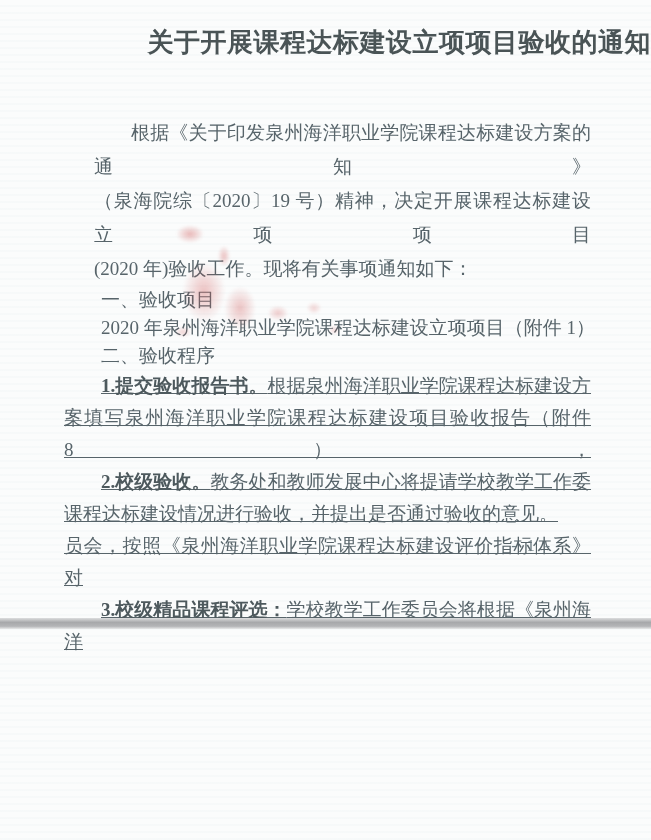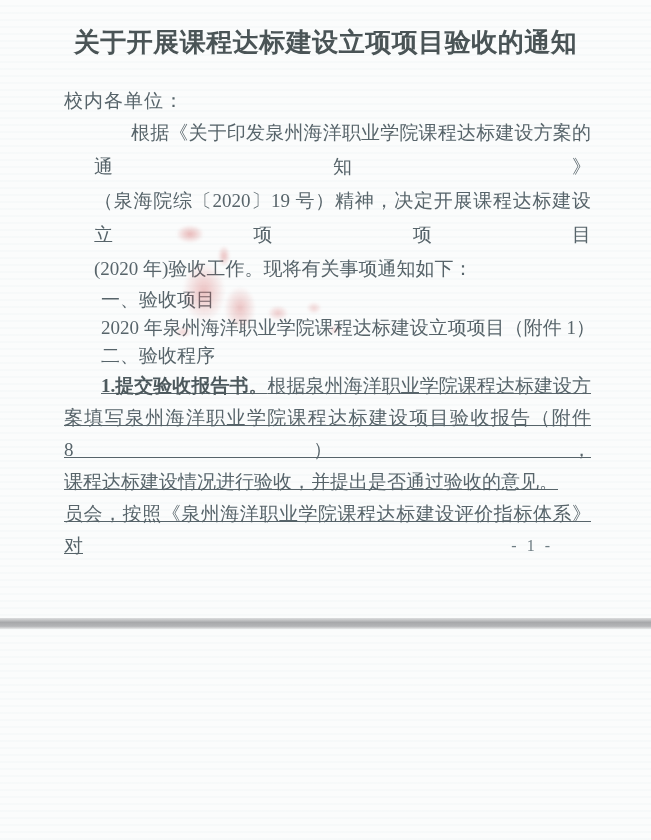--- a/index.html
+++ b/index.html
@@ -11,21 +11,21 @@
   }
   .scan{
     position:relative;width:651px;height:840px;
     background:#fbfcfc;
     background-image:repeating-linear-gradient(0deg, rgba(190,210,216,0.07) 0 2px, rgba(255,255,255,0) 2px 7px);
   }
   
   .page1{position:absolute;left:0;top:0;width:651px;height:618px;}
   .doc-title{
     position:absolute;top:25px;left:0;right:0;
-    text-align:center;
+    text-align:right;
     font-family:"Liberation Sans","DejaVu Sans",sans-serif;
     font-weight:700;font-size:26px;letter-spacing:0.5px;
     color:#4a5456;
   }
   .salutation{
     position:absolute;top:88px;left:64px;
     font-size:19px;color:#57646a;letter-spacing:1px;
   }
   .body-block{position:absolute;left:64px;width:527px;color:#57646a;font-size:19px;}
   .body1{top:116px;}
@@ -64,32 +64,33 @@
   
   .page2{position:absolute;left:0;top:629px;width:651px;height:211px;}
 </style>
 </head>
 <body>
 
 <div class="scan">
 
   <div class="page1">
     <div class="doc-title">关于开展课程达标建设立项项目验收的通知</div>
-    <div class="salutation">校内各单位：</div>
     <div class="body-block body1" id="body1">
         <div class="line indent justify"><span>根据《关于印发泉州海洋职业学院课程达标建设方案的通知》</span></div>
         <div class="line justify"><span>（泉海院综〔2020〕19 号）精神，决定开展课程达标建设立项项目</span></div>
         <div class="line"><span>(2020 年)验收工作。现将有关事项通知如下：</span></div>
         <div class="line indent"><span>一、验收项目</span></div>
         <div class="line indent"><span>2020 年泉州海洋职业学院课程达标建设立项项目（附件 1）</span></div>
         <div class="line indent"><span>二、验收程序</span></div>
         <div class="line indent justify"><span class="bold">1.提交验收报告书。</span><span>根据泉州海洋职业学院课程达标建设方</span></div>
         <div class="line justify"><span>案填写泉州海洋职业学院课程达标建设项目验收报告（附件 8），</span></div>
+        <div class="line indent justify"><span class="bold">2.校级验收。</span><span>教务处和教师发展中心将提请学校教学工作委</span></div>
         <div class="line"><span>课程达标建设情况进行验收，并提出是否通过验收的意见。</span></div>
         <div class="line justify"><span>员会，按照《泉州海洋职业学院课程达标建设评价指标体系》对</span></div>
+        <div class="line indent justify"><span class="bold">3.校级精品课程评选：</span><span>学校教学工作委员会将根据《泉州海洋</span></div>
       </div>
     <div class="stamp"></div>
     <div class="page-number">- 1 -</div>
   </div>
 
   <div class="page-separator"></div>
 
   <div class="page2">
     
   </div>

